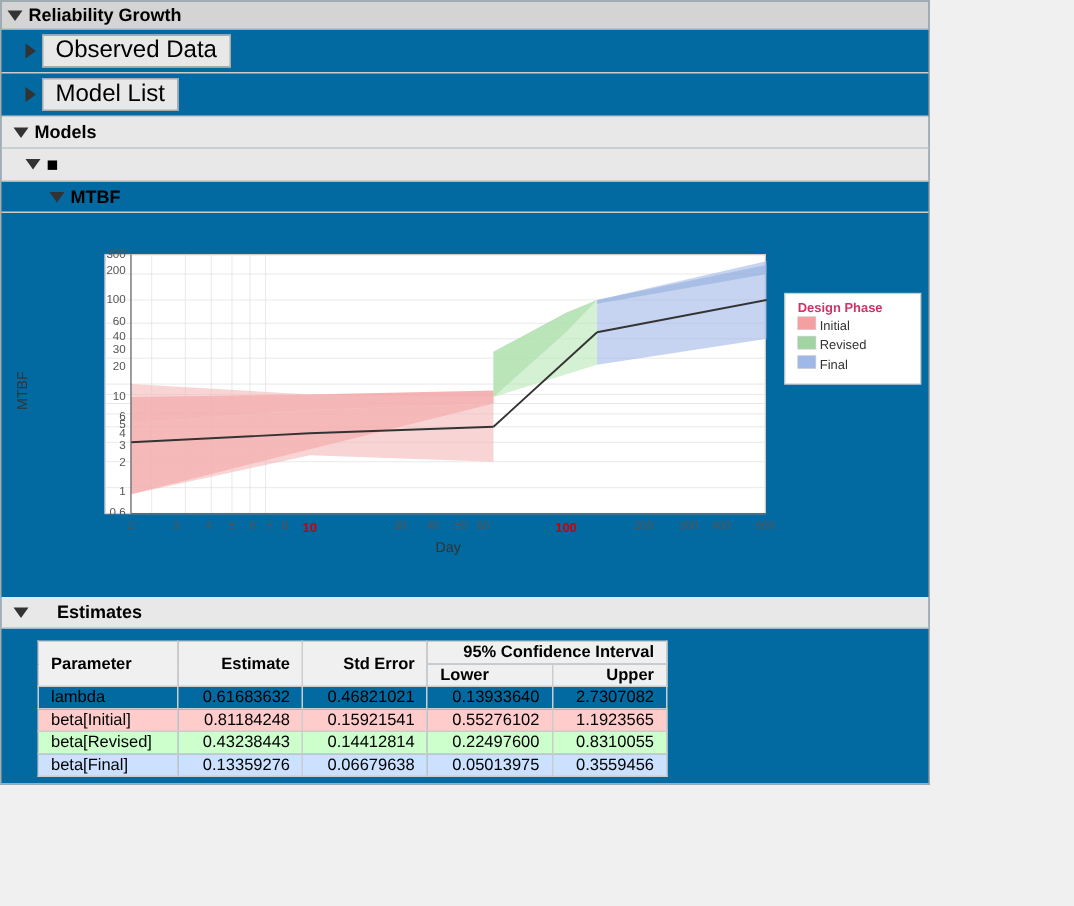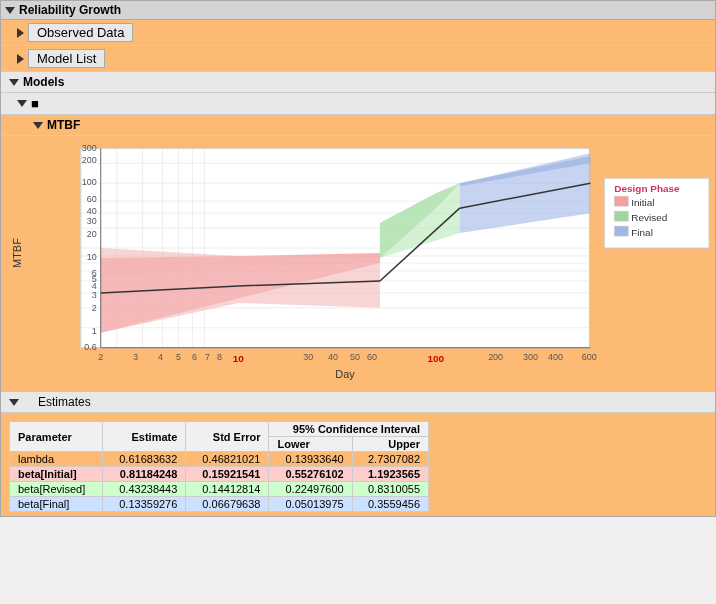--- a/index.html
+++ b/index.html
@@ -5,23 +5,23 @@
     * { box-sizing: border-box; margin: 0; padding: 0; }
     body {
       font-family: Arial, sans-serif;
       font-size: 12px;
       background: #f0f0f0;
       width: 716px;
       height: 604px;
       overflow: hidden;
     }
     .panel {
-      background: #fdba74;
+      background: #0369a1;
       border: 1px solid #aaa;
-      width: 716px;
+      width: 620px;
     }
     .panel-header {
       background: #d4d4d4;
       border-bottom: 1px solid #aaa;
       padding: 2px 4px;
       font-weight: bold;
       display: flex;
       align-items: center;
       gap: 4px;
     }
@@ -43,49 +43,50 @@
       padding: 3px 8px;
       display: flex;
       align-items: center;
       gap: 4px;
       border-bottom: 1px solid #ccc;
     }
     .btn-outline {
       border: 1px solid #aaa;
       background: #e8e8e8;
       padding: 1px 8px;
-      font-size: 13px;
+      font-size: 16px;
       cursor: pointer;
     }
     .indent1 { padding-left: 16px; }
     .indent2 { padding-left: 32px; }
 
     
     .estimates-section {
       padding: 4px 8px;
     }
     .estimates-table {
       border-collapse: collapse;
       font-size: 11px;
       margin-top: 4px;
       width: 420px;
+      margin-left: 16px;
     }
     .estimates-table td, .estimates-table th {
       padding: 1px 8px;
       text-align: right;
       border: 1px solid #ccc;
     }
     .estimates-table th {
       background: #f0f0f0;
       font-weight: bold;
     }
     .estimates-table td:first-child, .estimates-table th:first-child {
       text-align: left;
     }
-    .row-pink { background: #ffcccc; font-weight: bold; }
+    .row-pink { background: #ffcccc; }
     .row-green { background: #ccffcc; }
     .row-blue { background: #cce0ff; }
     .conf-header {
       text-align: left;
     }
 
     svg {
       width: 100%;
       height: 100%;
     }
@@ -240,21 +241,21 @@
       <text x="632" y="68" font-size="10" font-family="Arial" fill="#333">Initial</text>
 
       <rect x="615" y="73" width="14" height="10" fill="#a0d4a0" stroke="#ccc" stroke-width="0.5"></rect>
       <text x="632" y="83" font-size="10" font-family="Arial" fill="#333">Revised</text>
 
       <rect x="615" y="88" width="14" height="10" fill="#a0b8e8" stroke="#ccc" stroke-width="0.5"></rect>
       <text x="632" y="98" font-size="10" font-family="Arial" fill="#333">Final</text>
     </svg>
   </div>
 
-  <div class="section-row" style="background:#e8e8e8; font-weight:normal;gap:19px;">
+  <div class="section-row" style="background:#e8e8e8; font-weight:bold;gap:19px;">
     <span class="triangle-down"></span>
     <span>Estimates</span>
   </div>
 
   <div class="estimates-section">
     <table class="estimates-table">
       <thead>
         <tr>
           <th rowspan="2">Parameter</th>
           <th rowspan="2">Estimate</th>

